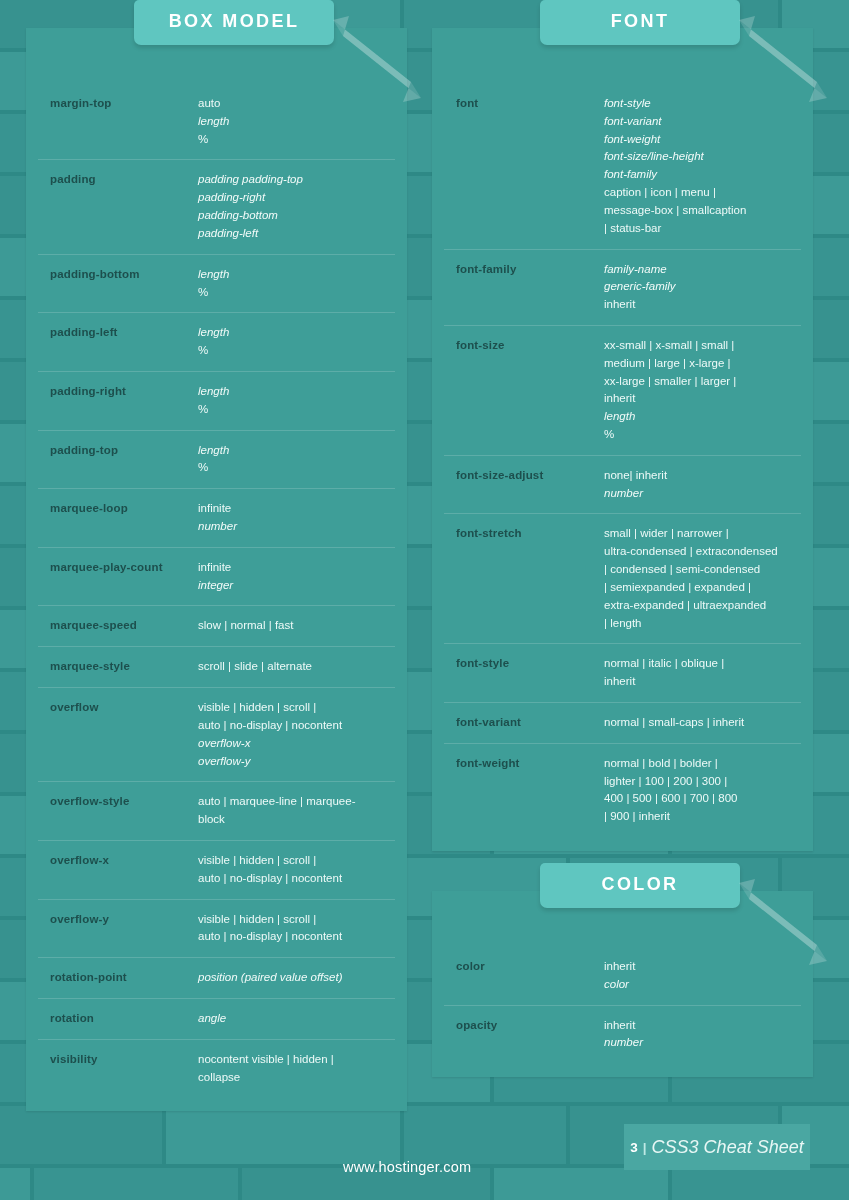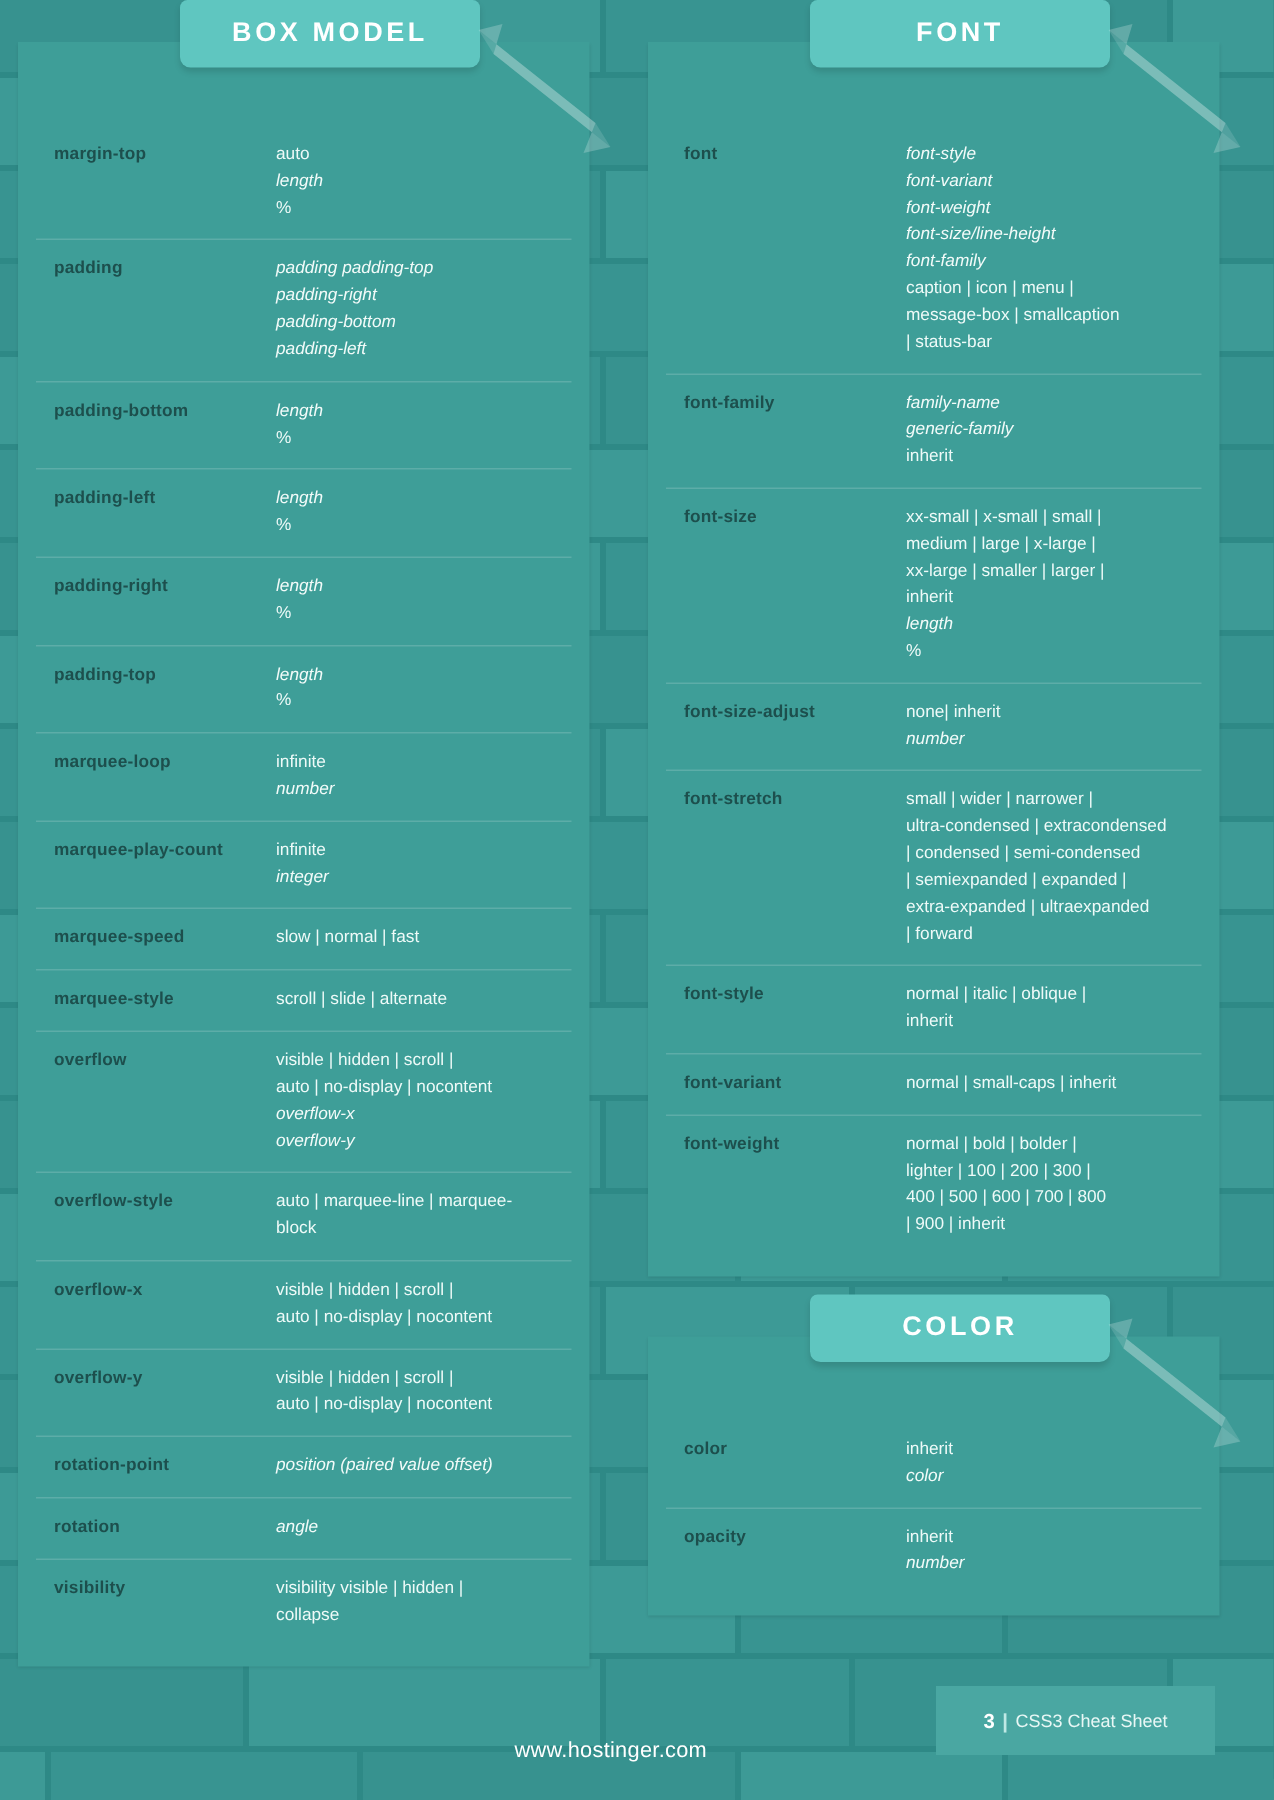--- a/index.html
+++ b/index.html
@@ -12,21 +12,21 @@
   }
   
   #bg{position:absolute;inset:0;background:#2e8986;overflow:hidden;}
   #bg .brick{position:absolute;background:#389491;}
   #bg .brick.alt{background:#37928f;}
   #bg .brick.lt{background:#3d9a96;}
 
   
   #page{position:absolute;inset:0;}
   .col{position:absolute;width:381px;}
-  #col-left{left:12px;top:28px;}
+  #col-left{left:26px;top:28px;}
   #col-right{left:432px;top:28px;}
 
   
   .card{position:relative;background:#3e9e98;margin-bottom:40px;
         box-shadow:0 1px 2px rgba(0,0,0,.10);}
   .card-inner{padding:2px 12px 14px 12px;}
 
   
   .ribbon{position:absolute;right:-28px;top:-26px;width:110px;height:110px;
           pointer-events:none;overflow:visible;}
@@ -59,21 +59,21 @@
 
   
   #footer{position:absolute;left:0;right:0;bottom:0;height:78px;}
   #site-url{position:absolute;left:343px;top:1159px;
             color:#ffffff;font-size:14.5px;letter-spacing:.2px;}
   #page-badge{position:absolute;left:624px;top:1124px;
               width:186px;height:46px;background:#4aa7a2;
               display:flex;align-items:center;justify-content:center;}
   #page-badge .num{color:#ffffff;font-weight:700;font-size:13.5px;}
   #page-badge .sep{color:#bfe9e5;font-weight:700;font-size:13.5px;margin:0 5px;}
-  #page-badge .lbl{color:#e8f7f5;font-size:12px;}
+  #page-badge .lbl{color:#e8f7f5;font-size:18px;font-style:italic;}
 </style>
 </head>
 <body>
 
 <div id="bg">
     <div class="brick alt" style="left: -30px; top: -10px; width: 192px; height: 58px;"></div>
     <div class="brick lt" style="left: 166px; top: -10px; width: 234px; height: 58px;"></div>
     <div class="brick" style="left: 404px; top: -10px; width: 162px; height: 58px;"></div>
     <div class="brick alt" style="left: 570px; top: -10px; width: 208px; height: 58px;"></div>
     <div class="brick lt" style="left: 782px; top: -10px; width: 176px; height: 58px;"></div>
@@ -294,21 +294,21 @@
           </div>
           <div class="row">
             <div class="prop">rotation</div>
             <div class="vals">
               <div class="i">angle</div>
             </div>
           </div>
           <div class="row">
             <div class="prop">visibility</div>
             <div class="vals">
-              <div>visibility visible | hidden |</div>
+              <div>nocontent visible | hidden |</div>
               <div>collapse</div>
             </div>
           </div>
         </div>
       </div>
     </div>
   <div class="col" id="col-right">
       <div class="card">
         <div class="tab-wrap">
           <div class="tab">FONT</div>
@@ -358,21 +358,21 @@
             </div>
           </div>
           <div class="row">
             <div class="prop">font-stretch</div>
             <div class="vals">
               <div>small | wider | narrower |</div>
               <div>ultra-condensed | extracondensed</div>
               <div>| condensed | semi-condensed</div>
               <div>| semiexpanded | expanded |</div>
               <div>extra-expanded | ultraexpanded</div>
-              <div>| forward</div>
+              <div>| length</div>
             </div>
           </div>
           <div class="row">
             <div class="prop">font-style</div>
             <div class="vals">
               <div>normal | italic | oblique |</div>
               <div>inherit</div>
             </div>
           </div>
           <div class="row">

